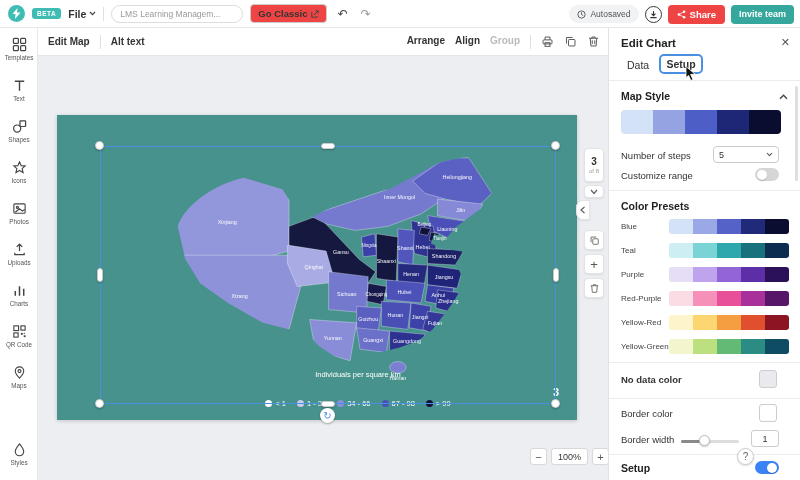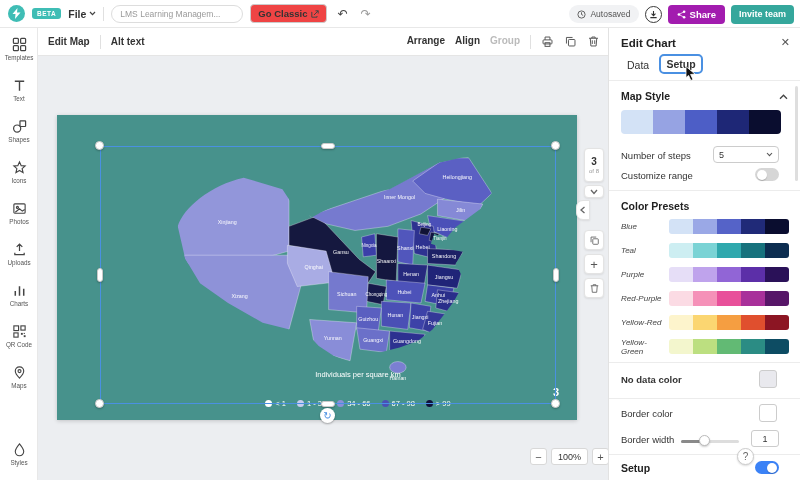--- a/index.html
+++ b/index.html
@@ -11,21 +11,21 @@
   .logo { width:17px; height:17px; border-radius:50%; background:#3fbdb5; color:#fff; font-size:10px; display:flex; align-items:center; justify-content:center; }
   .beta { background:#3fbdb5; color:#fff; font-size:6.5px; font-weight:bold; letter-spacing:.5px; padding:2px 5px; border-radius:3px; }
   .filemenu { font-size:10.5px; color:#333; display:flex; align-items:center; gap:3px; font-weight:600; }
   .vdiv { width:1px; height:14px; background:#e0e0e0; }
   .doc-input { width:132px; height:18px; border:1px solid #ddd; border-radius:9px; font-size:8.5px; color:#999; padding:0 8px; font-family:"Liberation Sans",sans-serif; }
   .goclassic { height:19px; border:1px solid #ccc; border-radius:4px; background:#ef4444; font-size:9.5px; font-weight:600; color:#333; display:flex; align-items:center; gap:4px; padding:0 7px; }
   .histbtn { font-size:12px; color:#444; background:none; border:none; padding:0 3px; }
   .tb-right { position:absolute; right:6px; top:0; height:28px; display:flex; align-items:center; gap:6px; }
   .autosaved { height:18px; background:#f1f2f4; border:none; border-radius:9px; font-size:8.5px; color:#555; display:flex; align-items:center; gap:4px; padding:0 8px; }
   .circ-ic { width:17px; height:17px; border-radius:50%; border:1.4px solid #3a3a3a; background:#fff; display:flex; align-items:center; justify-content:center; }
-  .share-btn { height:19px; background:#a21caf; color:#fff; border:none; border-radius:4px; font-size:9.5px; font-weight:700; display:flex; align-items:center; gap:4px; padding:0 9px; }
+  .share-btn { height:19px; background:#ef4444; color:#fff; border:none; border-radius:4px; font-size:9.5px; font-weight:700; display:flex; align-items:center; gap:4px; padding:0 9px; }
   .invite-btn { height:19px; background:#35a79c; color:#fff; border:none; border-radius:4px; font-size:9px; font-weight:700; padding:0 8px; }
 
   
   #sidebar { position:absolute; left:0; top:28px; width:38px; height:452px; background:#fff; border-right:1px solid #e8e8e8; z-index:20; }
   .sb-item { width:38px; height:41px; display:flex; flex-direction:column; align-items:center; justify-content:center; gap:2px; cursor:pointer; }
   .sb-item span.lbl { font-size:6.3px; color:#555; }
   .sb-bottom { position:absolute; bottom:6px; left:0; }
 
   
   #toolbar2 { position:absolute; left:38px; top:28px; width:570px; height:28px; background:#fff; border-bottom:1px solid #e5e5e5; display:flex; align-items:center; z-index:15; }
@@ -77,21 +77,21 @@
   .sec-h { position:absolute; left:12px; font-size:10.5px; font-weight:700; color:#222; }
   .p-lbl { position:absolute; left:12px; font-size:9.5px; color:#333; }
   #gradbar { position:absolute; left:12px; top:82px; width:160px; height:24px; border-radius:4px; overflow:hidden; display:flex; }
   #gradbar div { flex:1; }
   .selbox { position:absolute; left:104px; top:118px; width:66px; height:17px; border:1px solid #ccc; border-radius:4px; font-size:9px; color:#333; display:flex; align-items:center; justify-content:space-between; padding:0 5px; background:#fff; }
   .toggle { position:absolute; width:24px; height:13px; border-radius:7px; background:#d6d6d6; }
   .toggle .knob { position:absolute; top:1.5px; left:2px; width:10px; height:10px; border-radius:50%; background:#fff; box-shadow:0 1px 1px rgba(0,0,0,.2); }
   .toggle.on { background:#3b82f6; }
   .toggle.on .knob { left:auto; right:2px; }
   .preset-row { position:absolute; left:12px; width:168px; height:17px; display:flex; align-items:center; }
-  .preset-row .nm { width:48px; font-size:8px; color:#444;font-style:italic; }
+  .preset-row .nm { width:48px; font-size:8px; color:#444; }
   .preset-row .sw { flex:1; height:15px; border-radius:3px; overflow:hidden; display:flex; }
   .preset-row .sw div { flex:1; }
   .swatch { position:absolute; width:18px; height:18px; border:1px solid #ccc; border-radius:3px; }
   .slider-track { position:absolute; left:72px; top:412px; width:58px; height:3px; background:#ddd; border-radius:2px; }
   .slider-fill { position:absolute; left:72px; top:412px; width:22px; height:3px; background:#8a8a8a; border-radius:2px; }
   .slider-knob { position:absolute; left:90px; top:407px; width:11px; height:11px; border-radius:50%; background:#fff; border:1px solid #bbb; box-shadow:0 1px 2px rgba(0,0,0,.2); }
   .val-input { position:absolute; left:142px; top:402px; width:28px; height:17px; border:1px solid #ccc; border-radius:3px; font-size:9px; color:#333; text-align:center; font-family:"Liberation Sans",sans-serif; }
   #help { position:absolute; left:128px; top:420px; width:17px; height:17px; border-radius:50%; background:#fff; border:1px solid #ccc; box-shadow:0 1px 2px rgba(0,0,0,.15); font-size:10px; color:#666; display:flex; align-items:center; justify-content:center; z-index:5; }
   #pscroll { position:absolute; right:2px; top:58px; width:3px; height:95px; background:#dedede; border-radius:2px; }
   #cursor { position:absolute; left:76px; top:38px; z-index:6; }

